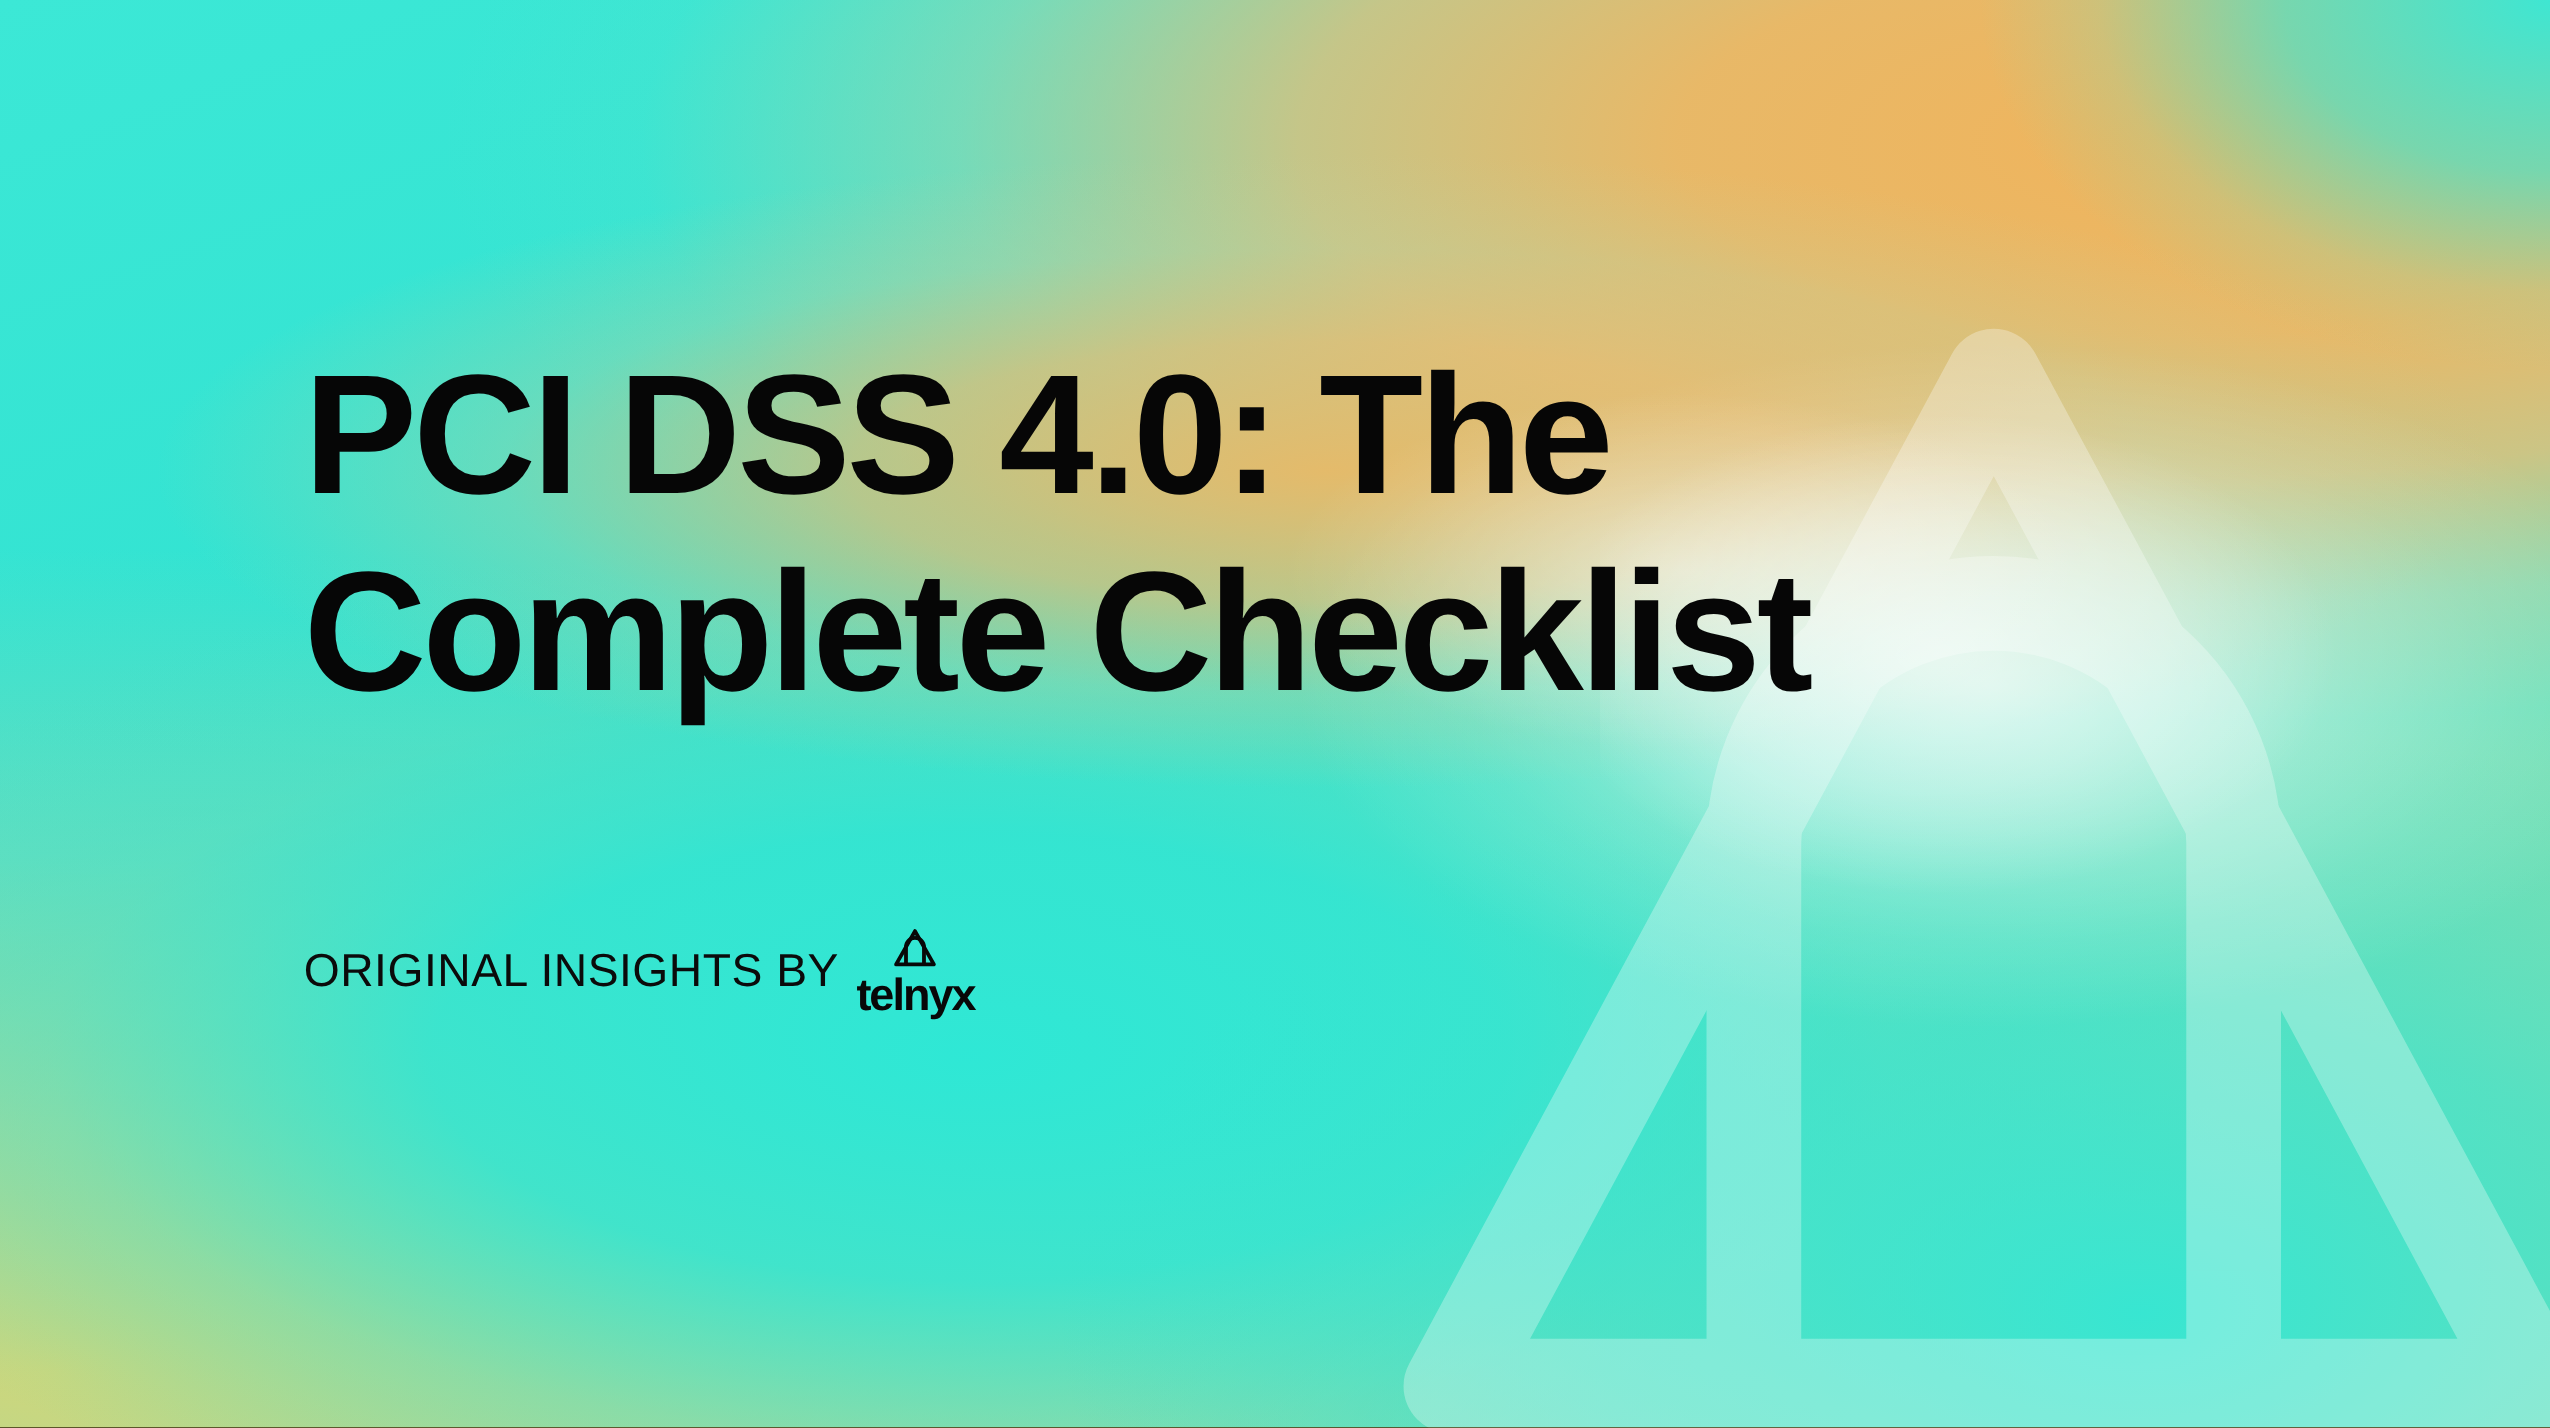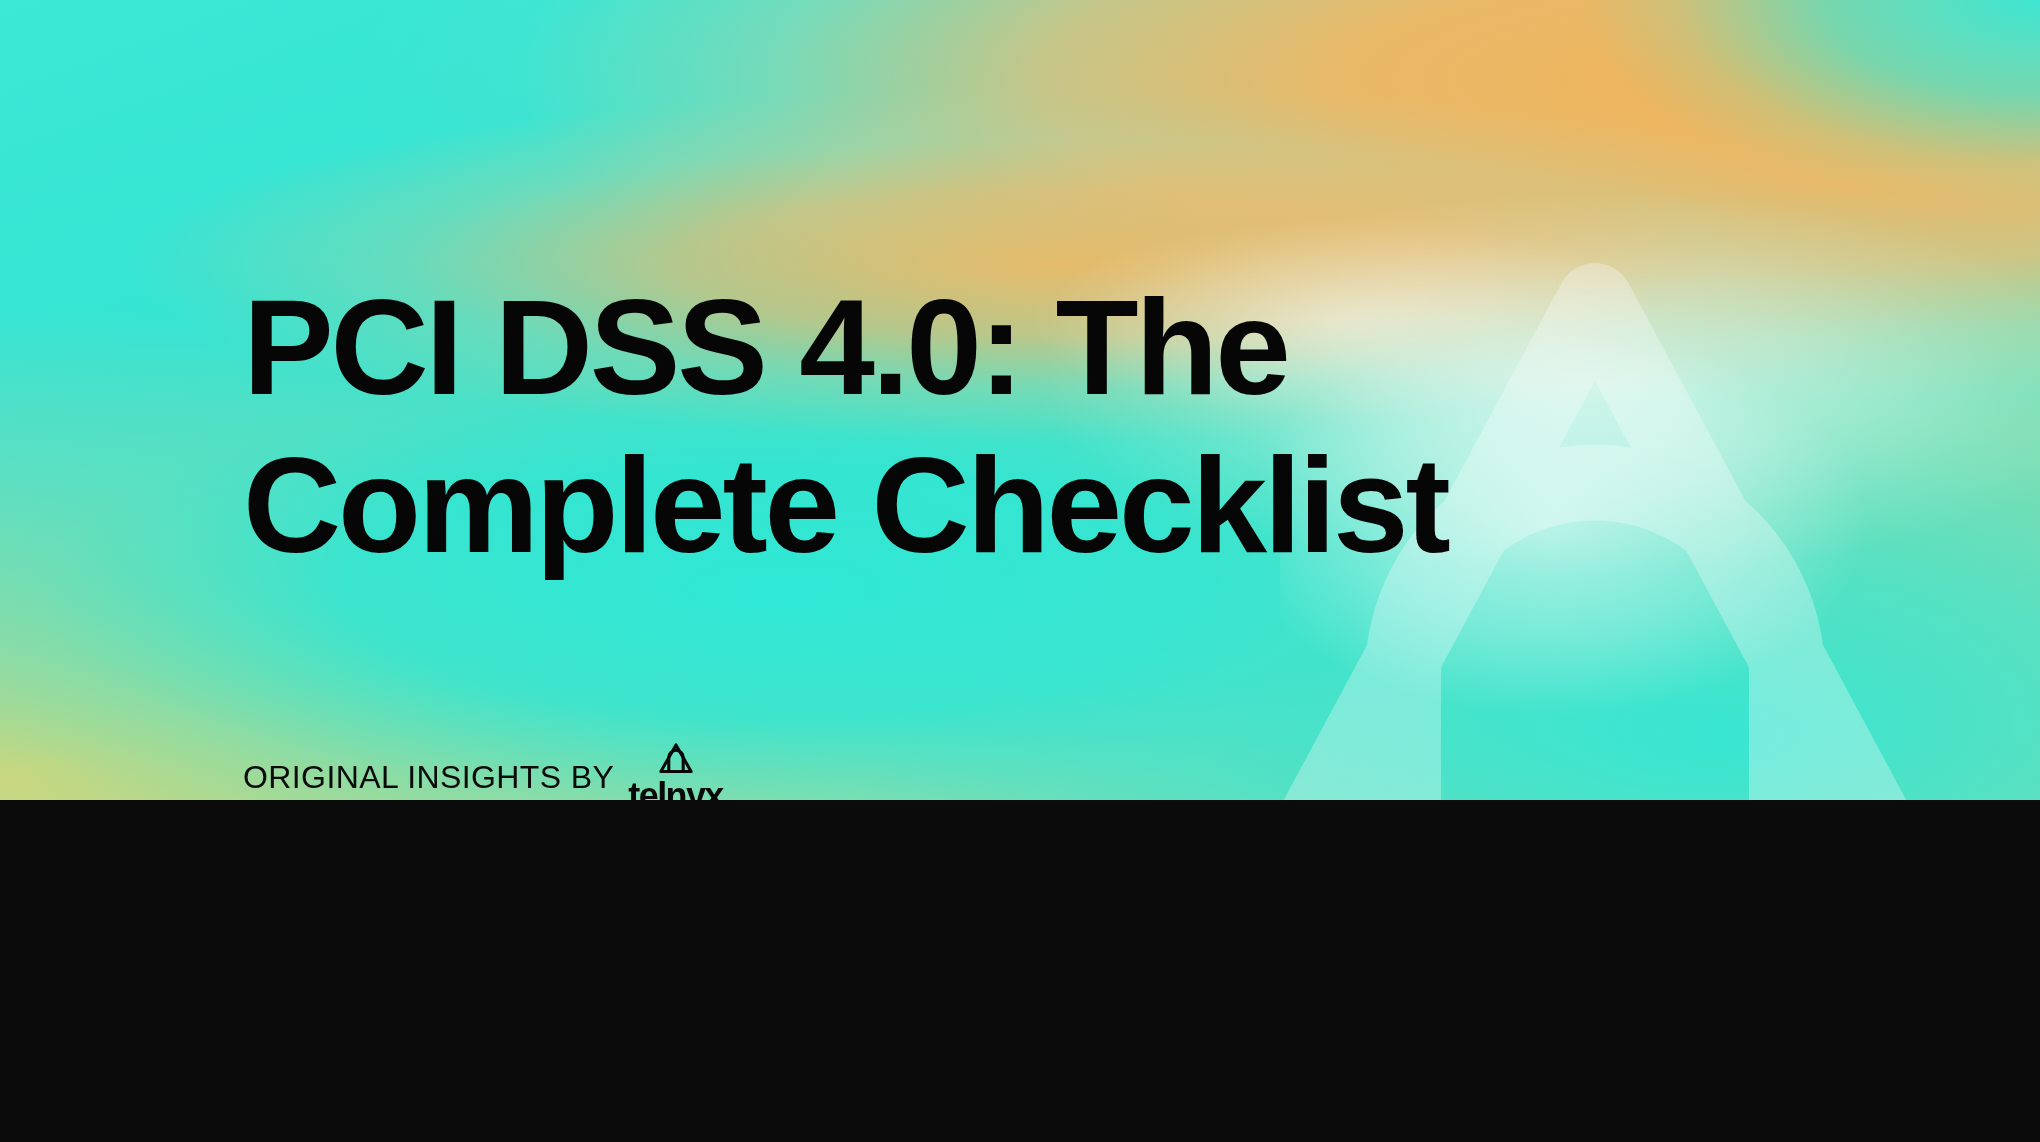--- a/index.html
+++ b/index.html
@@ -7,21 +7,21 @@
     padding: 0;
     background: #0b0b0b;
   }
   body {
     font-family: "Liberation Sans", sans-serif;
   }
 
   #stage {
     position: relative;
     width: 2040px;
-    height: 800px;
+    height: 1142px;
     overflow: hidden;
     background: #a16207;
   }
 
   
   .bg-layer {
     position: absolute;
     inset: 0;
     pointer-events: none;
   }
@@ -135,21 +135,21 @@
     position: absolute;
     top: 760px;
     left: 0;
     display: flex;
     align-items: center;
     gap: 14px;
     height: 34px;
   }
   .byline-text {
     font-family: "Liberation Sans", sans-serif;
-    font-size: 32px;
+    font-size: 37px;
     font-weight: 400;
     letter-spacing: 0.4px;
     color: #0b0b0b;
     white-space: nowrap;
     line-height: 34px;
   }
   .brand {
     display: flex;
     align-items: center;
     gap: 5px;

